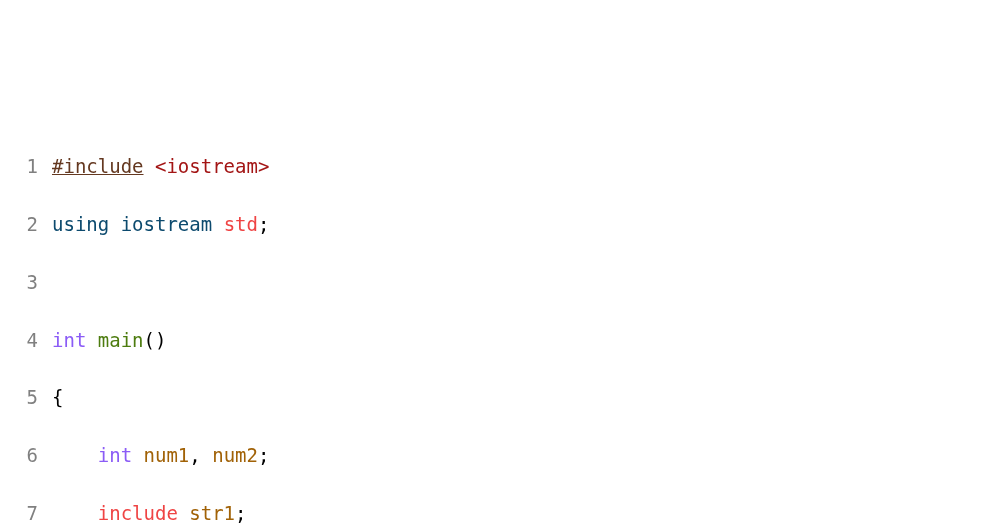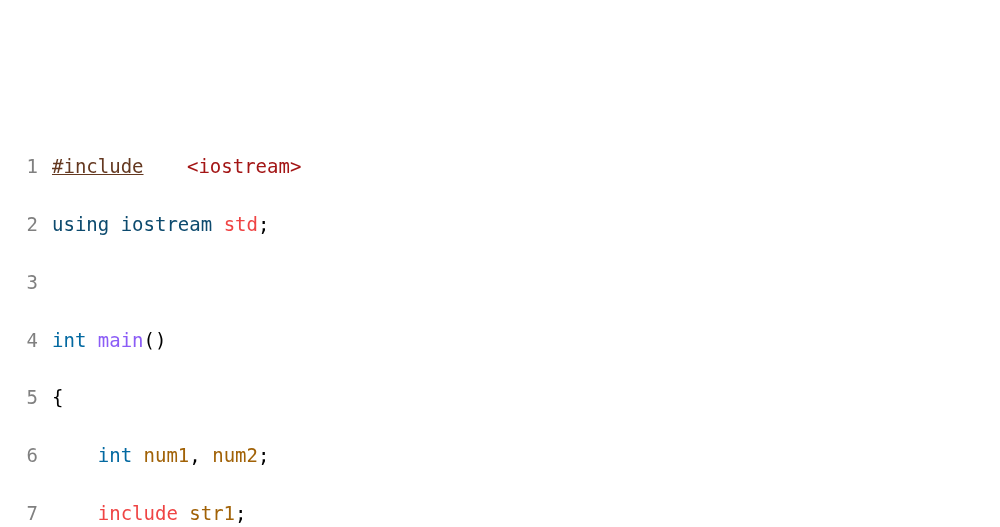--- a/index.html
+++ b/index.html
@@ -20,26 +20,26 @@
       width: 38px;
       text-align: right;
       padding-right: 14px;
       user-select: none;
       flex-shrink: 0;
     }
     .code {
       flex: 1;
     }
     .macro   { color: #643820; text-decoration: underline; }
-    .include-path { color: #a31515; margin-left: 32px; }
+    .include-path { color: #a31515; }
     .keyword { color: #0c4a6e; }
-    .type    { color: #0369a1; margin-top: 36px; }
+    .type    { color: #8b5cf6; margin-top: 36px; }
     .type2   { color: #ef4444; }
     .ident   { color: #a16207; }
-    .func    { color: #8b5cf6; }
+    .func    { color: #4d7c0f; }
     .punct   { color: #000000; }
   </style>
 </head>
 <body>
 
 
 
 <div>
 <div class="line"><span class="lineno">1</span><span class="code"><span class="macro">#include</span><span> </span><span class="include-path">&lt;iostream&gt;</span></span></div>
 <div class="line"><span class="lineno">2</span><span class="code"><span class="keyword">using</span><span> </span><span class="keyword">iostream</span><span> </span><span class="type2">std</span><span class="punct">;</span></span></div>

